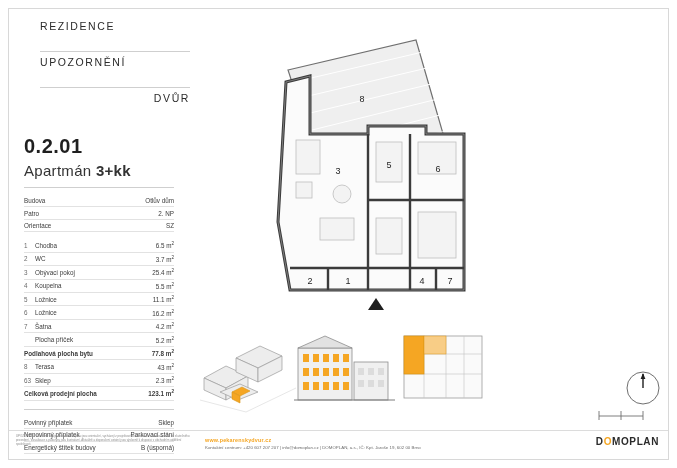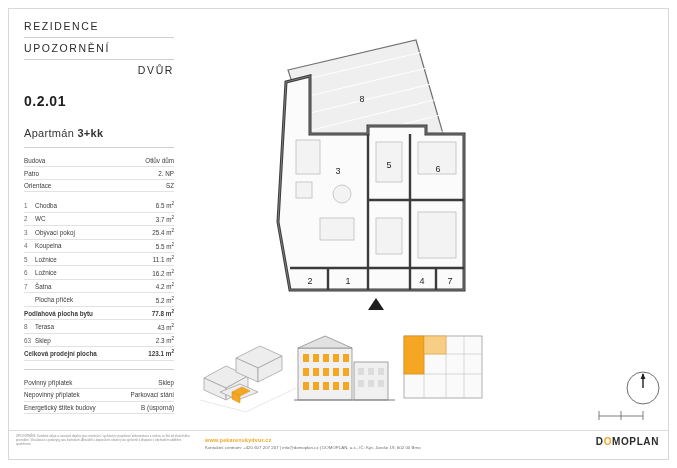--- a/index.html
+++ b/index.html
@@ -3,24 +3,24 @@
 <meta charset="utf-8">
 <style>
   html,body{margin:0;padding:0;background:#ffffff;}
   body{width:677px;height:468px;font-family:"Liberation Sans",sans-serif;color:#2b2b2b;position:relative;overflow:hidden;}
   .sheet{position:absolute;inset:0;background:#ffffff;}
   .frame{position:absolute;left:8px;top:8px;width:661px;height:452px;border:1px solid #d8d8d8;box-sizing:border-box;}
 
   
   .panel{position:absolute;left:24px;top:18px;width:150px;}
   .brand{font-size:10.5px;letter-spacing:1.6px;line-height:17px;font-weight:400;color:#2b2b2b;}
-  .brand div{border-bottom:1px solid #cfcfcf;padding-bottom:2px;margin-bottom:2px;width:100%;}
+  .brand div{border-bottom:1px solid #cfcfcf;padding-bottom:16px;margin-bottom:2px;width:100%;margin-left:16px;}
   .brand div:last-child{border-bottom:none;text-align:right;}
-  .unit-code{font-size:14px;font-weight:700;letter-spacing:0.5px;margin-top:12px;color:#1f1f1f;}
-  .unit-type{font-size:11px;margin-top:18px;letter-spacing:0.3px;color:#333;}
+  .unit-code{font-size:20px;font-weight:700;letter-spacing:0.5px;margin-top:12px;color:#1f1f1f;}
+  .unit-type{font-size:15px;margin-top:4px;letter-spacing:0.3px;color:#333;}
   .unit-type b{font-weight:700;}
   .hr{border-top:1px solid #cfcfcf;margin:8px 0 0 0;}
 
   table.meta{width:100%;border-collapse:collapse;font-size:6.3px;margin-top:7px;}
   table.meta td{padding:2.2px 0;border-bottom:1px solid #e2e2e2;vertical-align:middle;}
   table.meta td.k{text-align:left;color:#3a3a3a;}
   table.meta td.v{text-align:right;color:#3a3a3a;}
   table.meta td.num{width:11px;color:#6a6a6a;text-align:left;}
   .bold td{font-weight:700;color:#111;}
   .tall td{padding-top:4px;padding-bottom:4px;}

